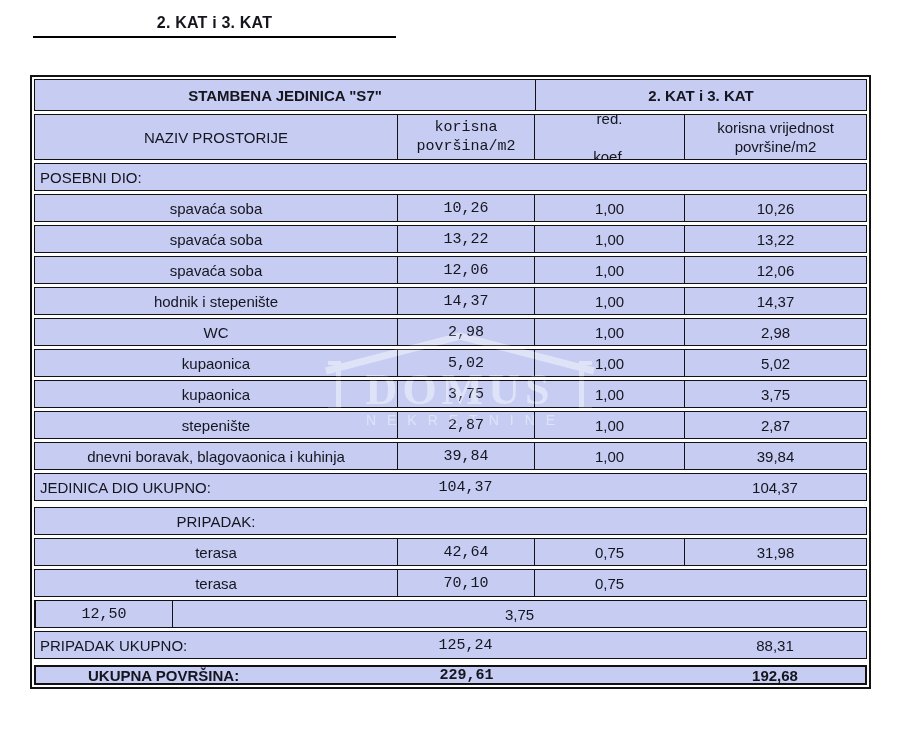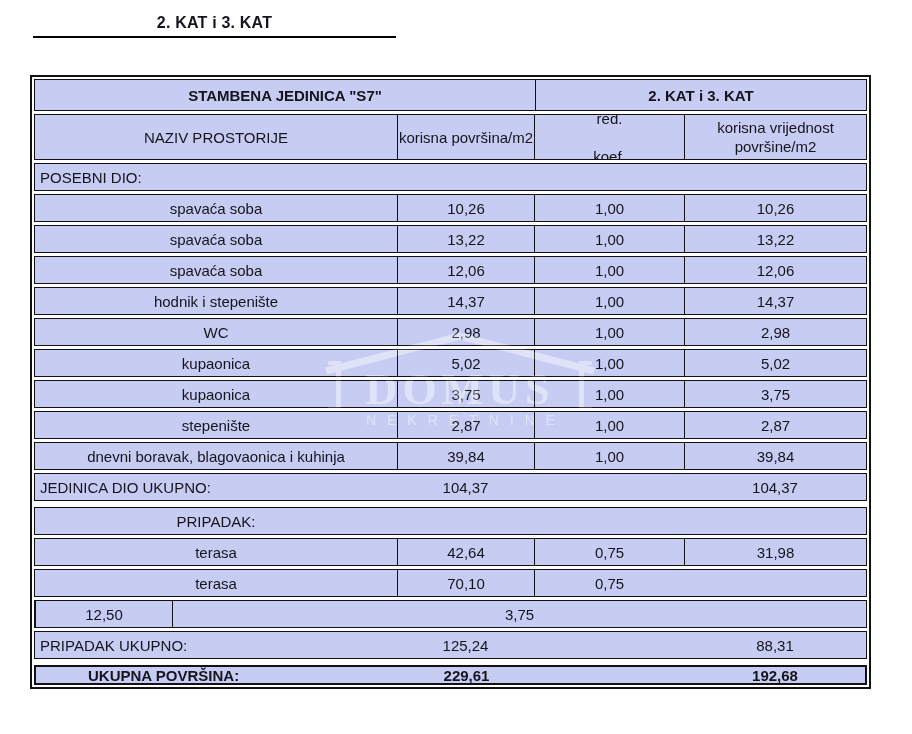--- a/index.html
+++ b/index.html
@@ -34,21 +34,21 @@
     margin-bottom:3px;
     font-size:15px;
   }
   .row:last-child{margin-bottom:0;}
   .row.h1{height:32px;font-weight:bold;}
   .row.h2{height:46px;line-height:19px;}
   .row.grand{height:20px;border-width:2px;font-weight:bold;margin-bottom:0;}
   .row.sec-end{margin-bottom:6px;}
   .c{display:flex;align-items:center;justify-content:center;text-align:center;overflow:hidden;}
   .c1{width:362px;}
-  .c2{width:137px;}
+  .c2{width:137px;font-family:Liberation Mono, monospace;}
   .c3{width:150px;flex-direction:column;}
   .c4{flex:1;}
   .hA{width:500px;}
   .hB{flex:1;}
   .bl{border-left:1px solid var(--line);}
   .left{justify-content:flex-start;text-align:left;padding-left:5px;}
   .indent{justify-content:flex-start;text-align:left;padding-left:52px;}
   .full{width:100%;}
   .wavy{
     text-decoration-line:underline;

